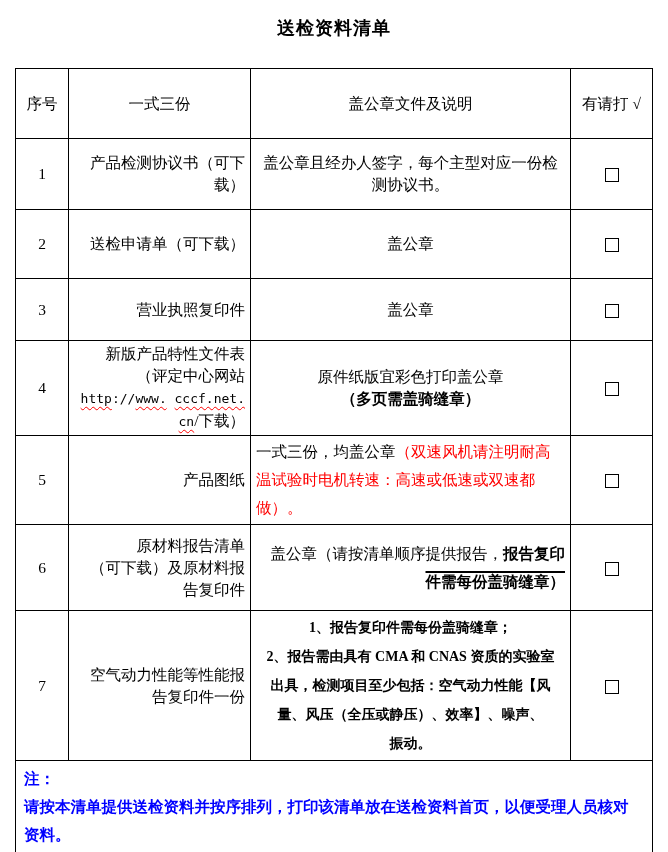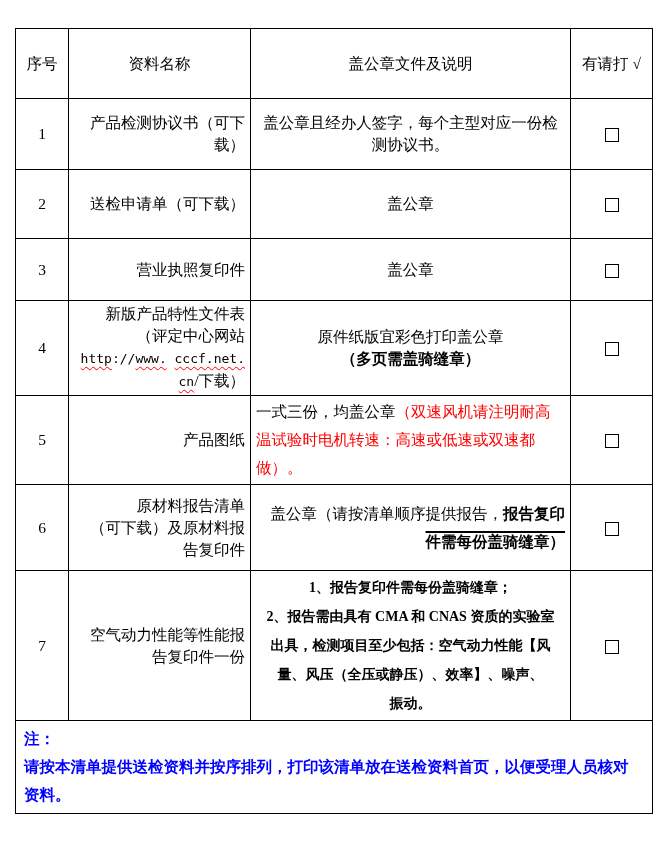--- a/index.html
+++ b/index.html
@@ -60,32 +60,33 @@
   }
   td.note{
     color:#0000ff;font-weight:bold;vertical-align:top;
     line-height:28px;padding:4px 8px;font-size:15.5px;
   }
 </style>
 </head>
 <body>
 
 <div class="page">
+  <h1 class="title">送检资料清单</h1>
 
   <table class="checklist">
     <colgroup>
       <col style="width:53px">
       <col style="width:182px">
       <col style="width:320px">
       <col style="width:82px">
     </colgroup>
     <thead>
       <tr id="header-row">
           <th>序号</th>
-          <th>资料名称</th>
+          <th>一式三份</th>
           <th>盖公章文件及说明</th>
           <th>有请打 √</th>
         </tr>
     </thead>
     <tbody id="table-body">
         <tr>
           <td class="c-no">1</td>
           <td class="c-name"><span class="s-n">产品检测协议书（可下
 载）</span></td>
           <td class="c-desc" style="text-align: center;"><span class="s-n">盖公章且经办人签字，每个主型对应一份检

